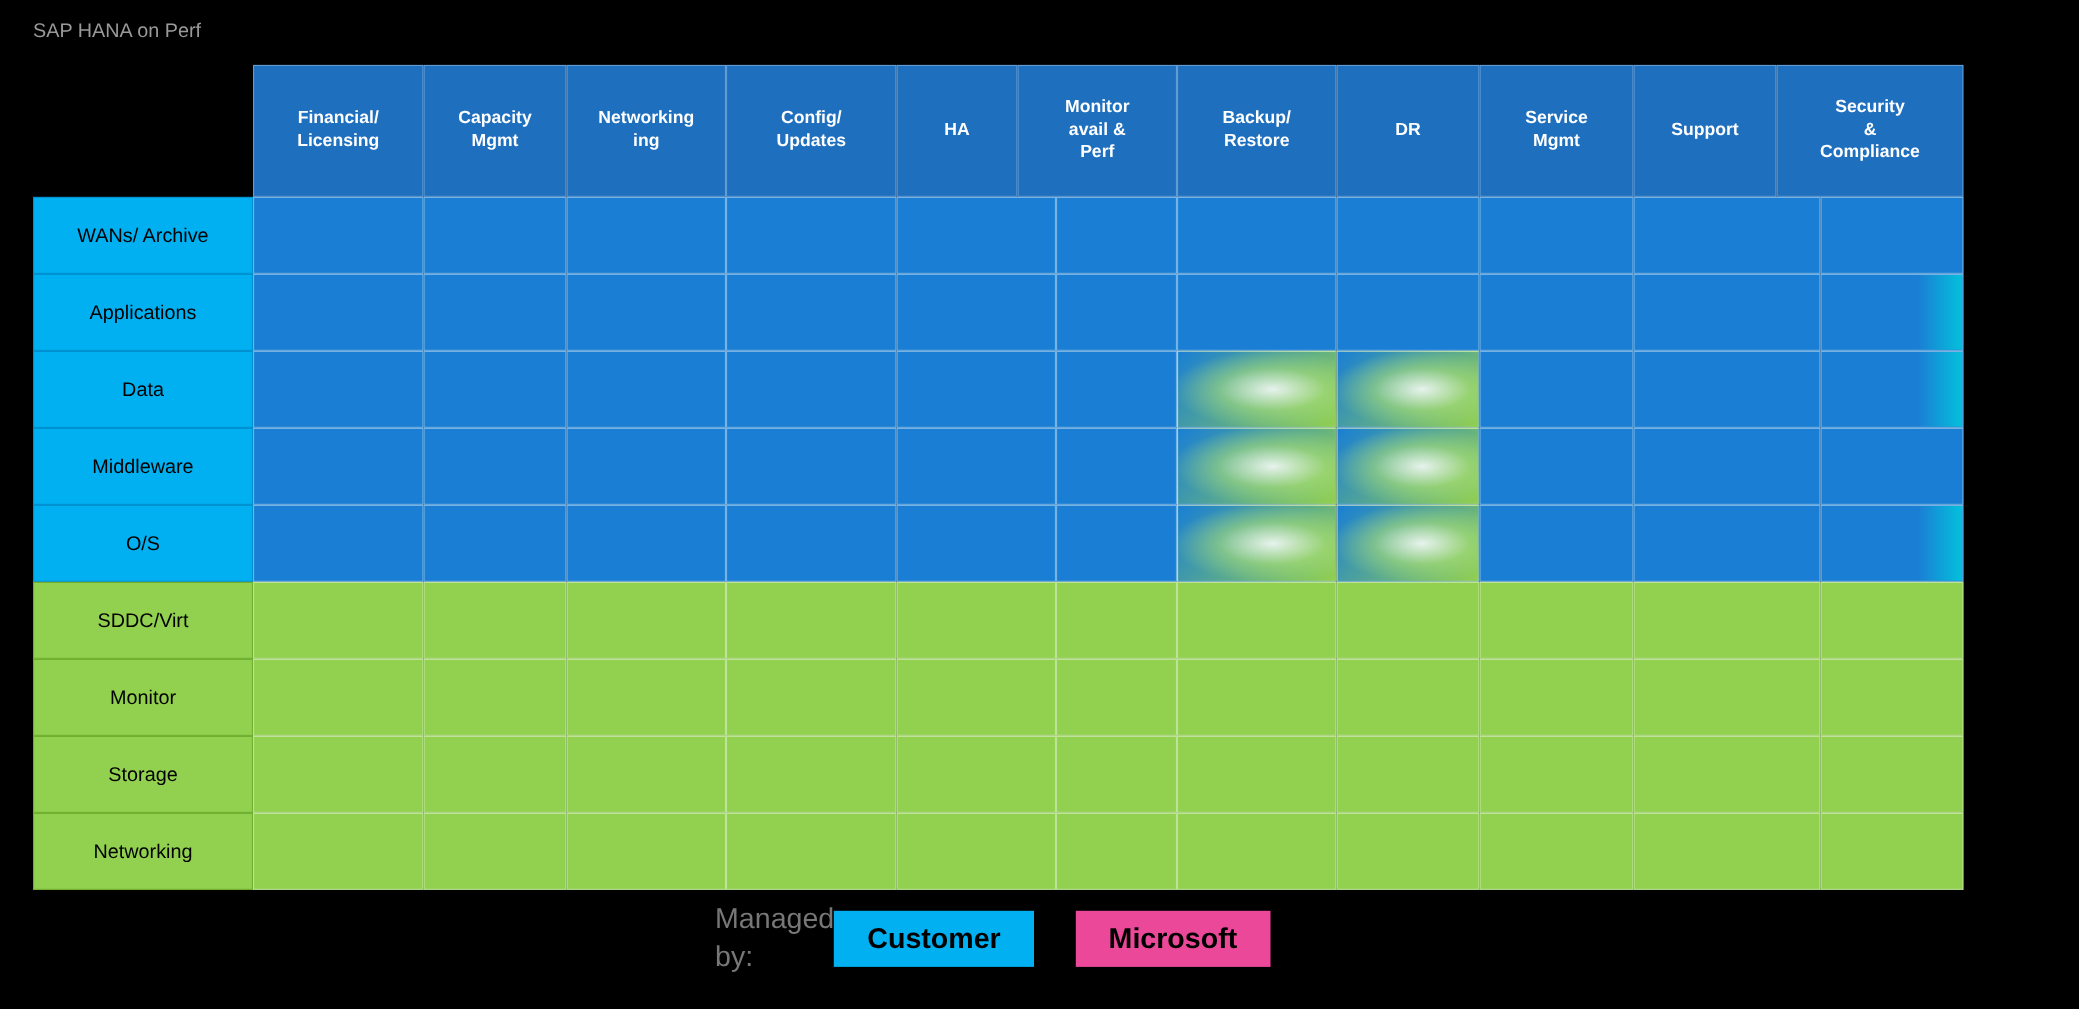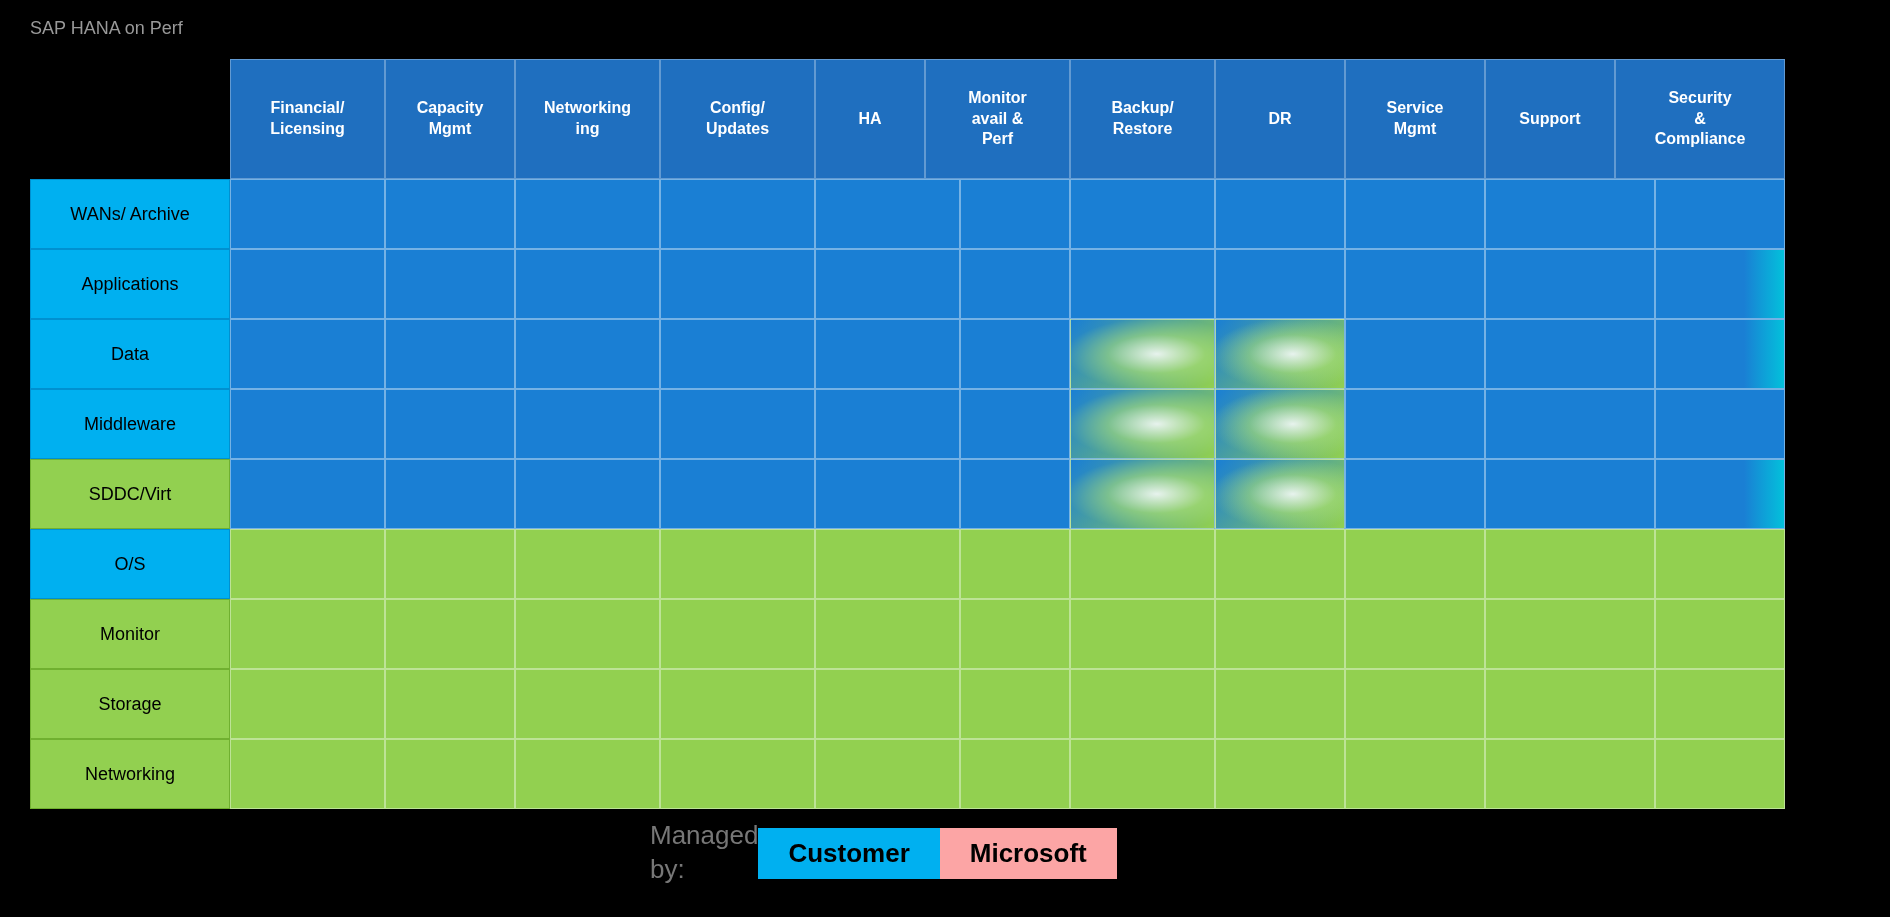--- a/index.html
+++ b/index.html
@@ -126,22 +126,23 @@
       font-weight: 600;
       border: none;
     }
 
     .legend-customer {
       background: #00b0f0;
       color: #000;
     }
 
     .legend-microsoft {
-      background: #fca5a5;
+      background: #ec4899;
       color: #000;
+      margin-left: 38px;
     }
 
     
     .cell-glow-blue-green {
       background: linear-gradient(135deg, #1a7fd4 0%, #92d050 100%);
       position: relative;
     }
 
     .cell-glow-blue-green::after {
       content: '';
@@ -169,22 +170,22 @@
 <div class="page-title">SAP HANA on Perf</div>
 
 <div class="main-layout">
 
   <div class="row-labels">
 
   <div class="row-label blue">WANs/ Archive</div>
       <div class="row-label blue">Applications</div>
       <div class="row-label blue">Data</div>
       <div class="row-label blue">Middleware</div>
+      <div class="row-label blue">O/S</div>
       <div class="row-label green">SDDC/Virt</div>
-      <div class="row-label blue">O/S</div>
       <div class="row-label green">Monitor</div>
       <div class="row-label green">Storage</div>
       <div class="row-label green">Networking</div>
     </div>
 
   <div class="grid-area">
     <div class="col-headers">
 
     <div class="col-header" style="width: 155px; min-width: 155px; white-space: pre-line;">Financial/
 Licensing</div>

